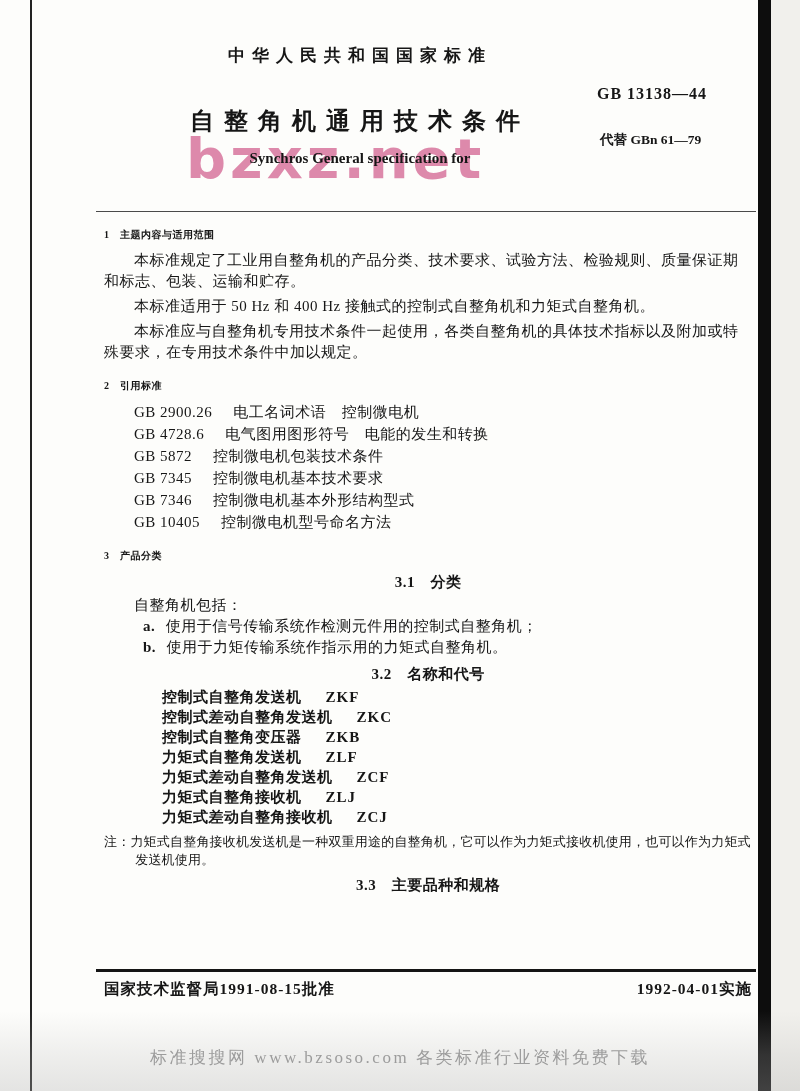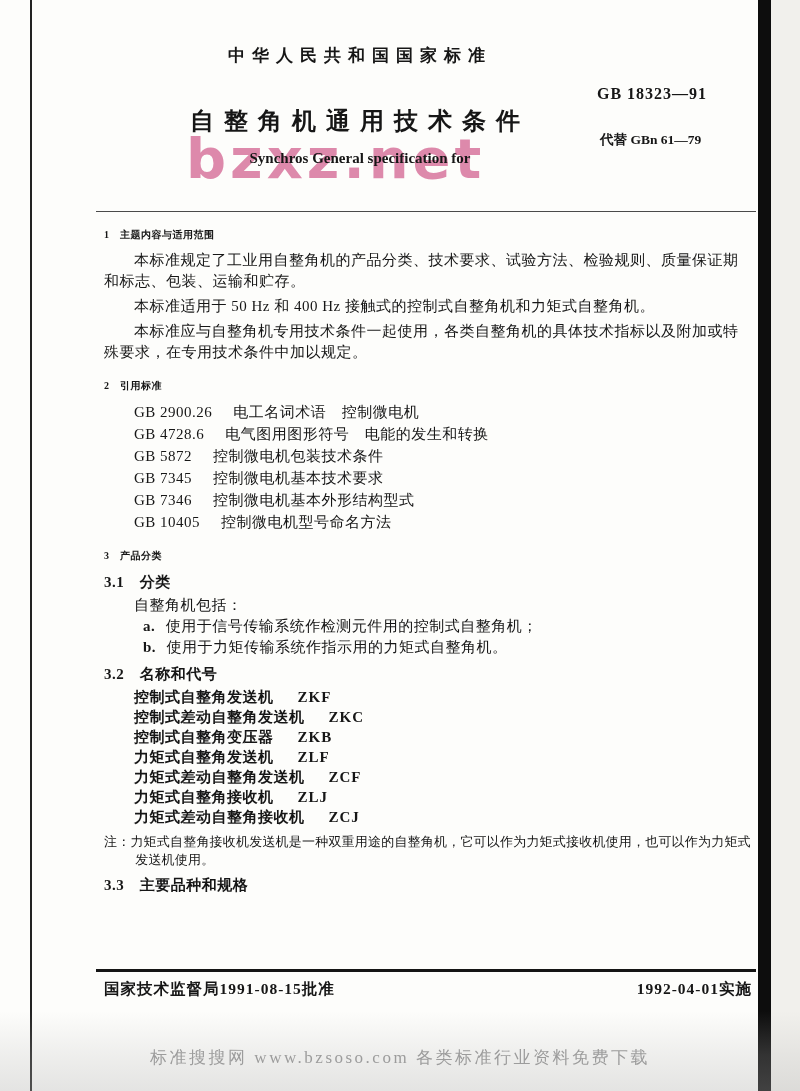--- a/index.html
+++ b/index.html
@@ -33,26 +33,26 @@
 
   
   .content{position:absolute;top:224px;left:104px;width:648px;
     font-size:15px;line-height:21px;letter-spacing:.5px;font-weight:500;}
   .sec-heading{font-size:10px;font-weight:bold;margin:12px 0 5px;}
   .sec-heading.first{margin-top:0;}
   p.body{margin:4px 0;text-indent:2em;}
   .ref-list{margin:2px 0 0 2em;}
   .ref-row{line-height:22px;}
   .ref-title{margin-left:1.4em;}
-  .sub-heading{font-size:15px;font-weight:bold;margin:6px 0 2px;}
+  .sub-heading{font-size:15px;font-weight:bold;margin:6px 0 2px;text-align:center;}
   .intro{margin:0 0 0 2em;}
   .cls-item{margin:0 0 0 2.6em;}
   .cls-label{font-weight:bold;margin-right:.7em;}
   .code-list{margin:2px 0 0 2em;}
-  .code-row{line-height:20px;font-weight:bold;}
+  .code-row{line-height:20px;font-weight:bold;margin-left:28px;}
   .code{margin-left:1.6em;letter-spacing:1px;}
   .note{font-size:13px;line-height:18px;margin:6px 0 2px;
     padding-left:2.4em;text-indent:-2.4em;letter-spacing:.2px;}
   .s33-text{margin:0 0 0 2em;}
 
   
   .footer-rule{position:absolute;top:969px;left:96px;width:660px;border-top:3px solid #151515;}
   .footer{position:absolute;top:979px;left:104px;width:648px;
     display:flex;justify-content:space-between;
     font-size:15.5px;font-weight:bold;letter-spacing:1px;}
@@ -63,21 +63,21 @@
 <body>
 
 <div class="page">
 
   <div class="edge-left"></div>
   <div class="edge-right"></div>
   <div class="right-margin"></div>
   <div class="bottom-band"></div>
 
   <div class="std-type">中华人民共和国国家标准</div>
-  <div class="std-number">GB 18323—91</div>
+  <div class="std-number">GB 13138—44</div>
   <h1 class="doc-title">自整角机通用技术条件</h1>
   <div class="replaces">代替 GBn 61—79</div>
   <div class="subtitle-en">Synchros General specification for</div>
   <div class="watermark">bzxz.net</div>
   <div class="header-rule"></div>
 
   <main class="content">
 
     <h2 class="sec-heading first">1　主题内容与适用范围</h2>
     <p class="body">本标准规定了工业用自整角机的产品分类、技术要求、试验方法、检验规则、质量保证期和标志、包装、运输和贮存。</p>

